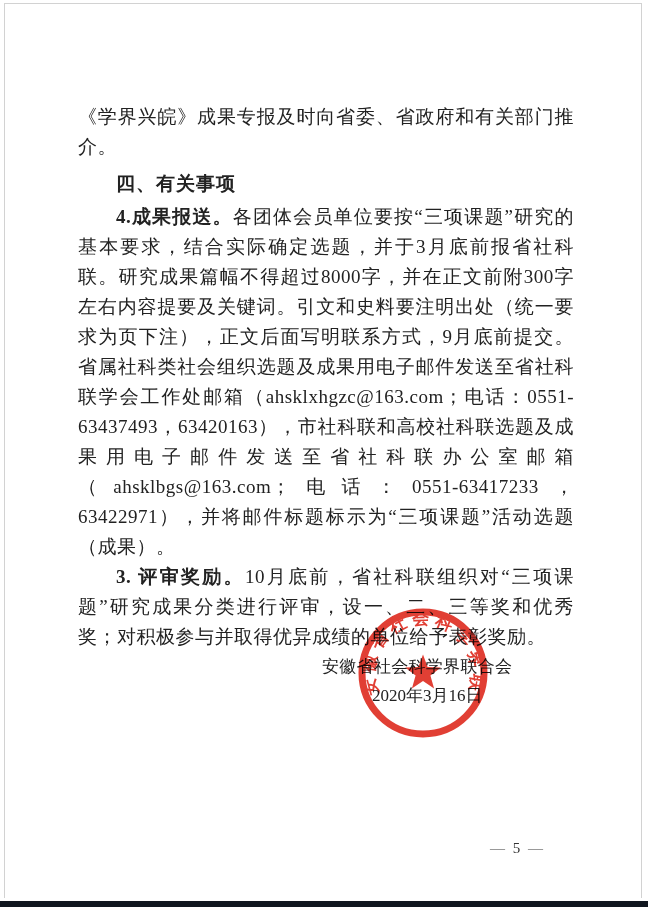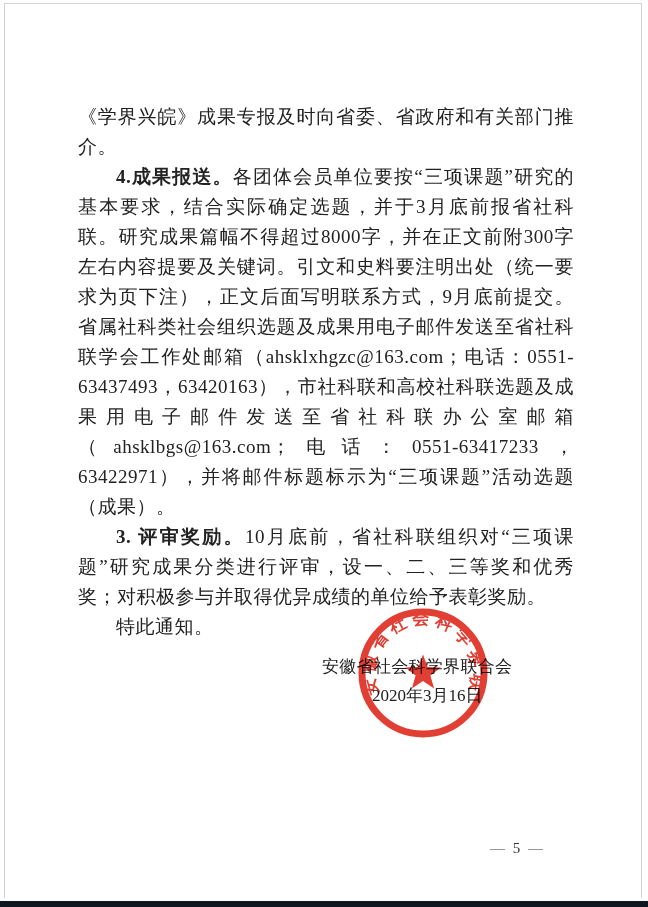--- a/index.html
+++ b/index.html
@@ -53,23 +53,23 @@
   }
   .footer .dash{color:#777;}
 </style>
 </head>
 <body>
 
 <div class="scan-frame"></div>
 
 <div class="content">
   <p>《学界兴皖》成果专报及时向省委、省政府和有关部门推介。</p>
+  <p class="section-heading">四、有关事项</p>
   <p class="para-indent"><span class="lead">4.成果报送。</span><span>各团体会员单位要按“三项课题”研究的基本要求，结合实际确定选题，并于3月底前报省社科联。研究成果篇幅不得超过8000字，并在正文前附300字左右内容提要及关键词。引文和史料要注明出处（统一要求为页下注），正文后面写明联系方式，9月底前提交。省属社科类社会组织选题及成果用电子邮件发送至省社科联学会工作处邮箱（ahsklxhgzc@163.com；电话：0551-63437493，63420163），市社科联和高校社科联选题及成果用电子邮件发送至省社科联办公室邮箱（ahsklbgs@163.com；电话：0551-63417233，63422971），并将邮件标题标示为“三项课题”活动选题（成果）。</span></p>
   <p class="para-indent"><span class="lead">3. 评审奖励。</span><span>10月底前，省社科联组织对“三项课题”研究成果分类进行评审，设一、二、三等奖和优秀奖；对积极参与并取得优异成绩的单位给予表彰奖励。</span></p>
-  <p class="para-indent">特此通知。</p>
 </div>
 
 <div class="signature-org">安徽省社会科学界联合会</div>
 <div class="signature-date">2020年3月16日</div>
 
 <svg class="seal" viewBox="0 0 164 164" xmlns="http://www.w3.org/2000/svg">
   <circle cx="82" cy="82" r="61" fill="none" stroke="#dd2418" stroke-width="7"></circle>
   <path fill="#dd2418" d="M82,63.5 L86.6,75.9 L99.9,76.4 L89.4,84.6 L93.1,97.4 L82,90 L70.9,97.4 L74.6,84.6 L64.1,76.4 L77.4,75.9 Z"></path>
   <path id="sealArc" d="M 37.6,102.7 A 49,49 0 1 1 126.4,102.7" fill="none"></path>
   <text fill="#dd2418">

